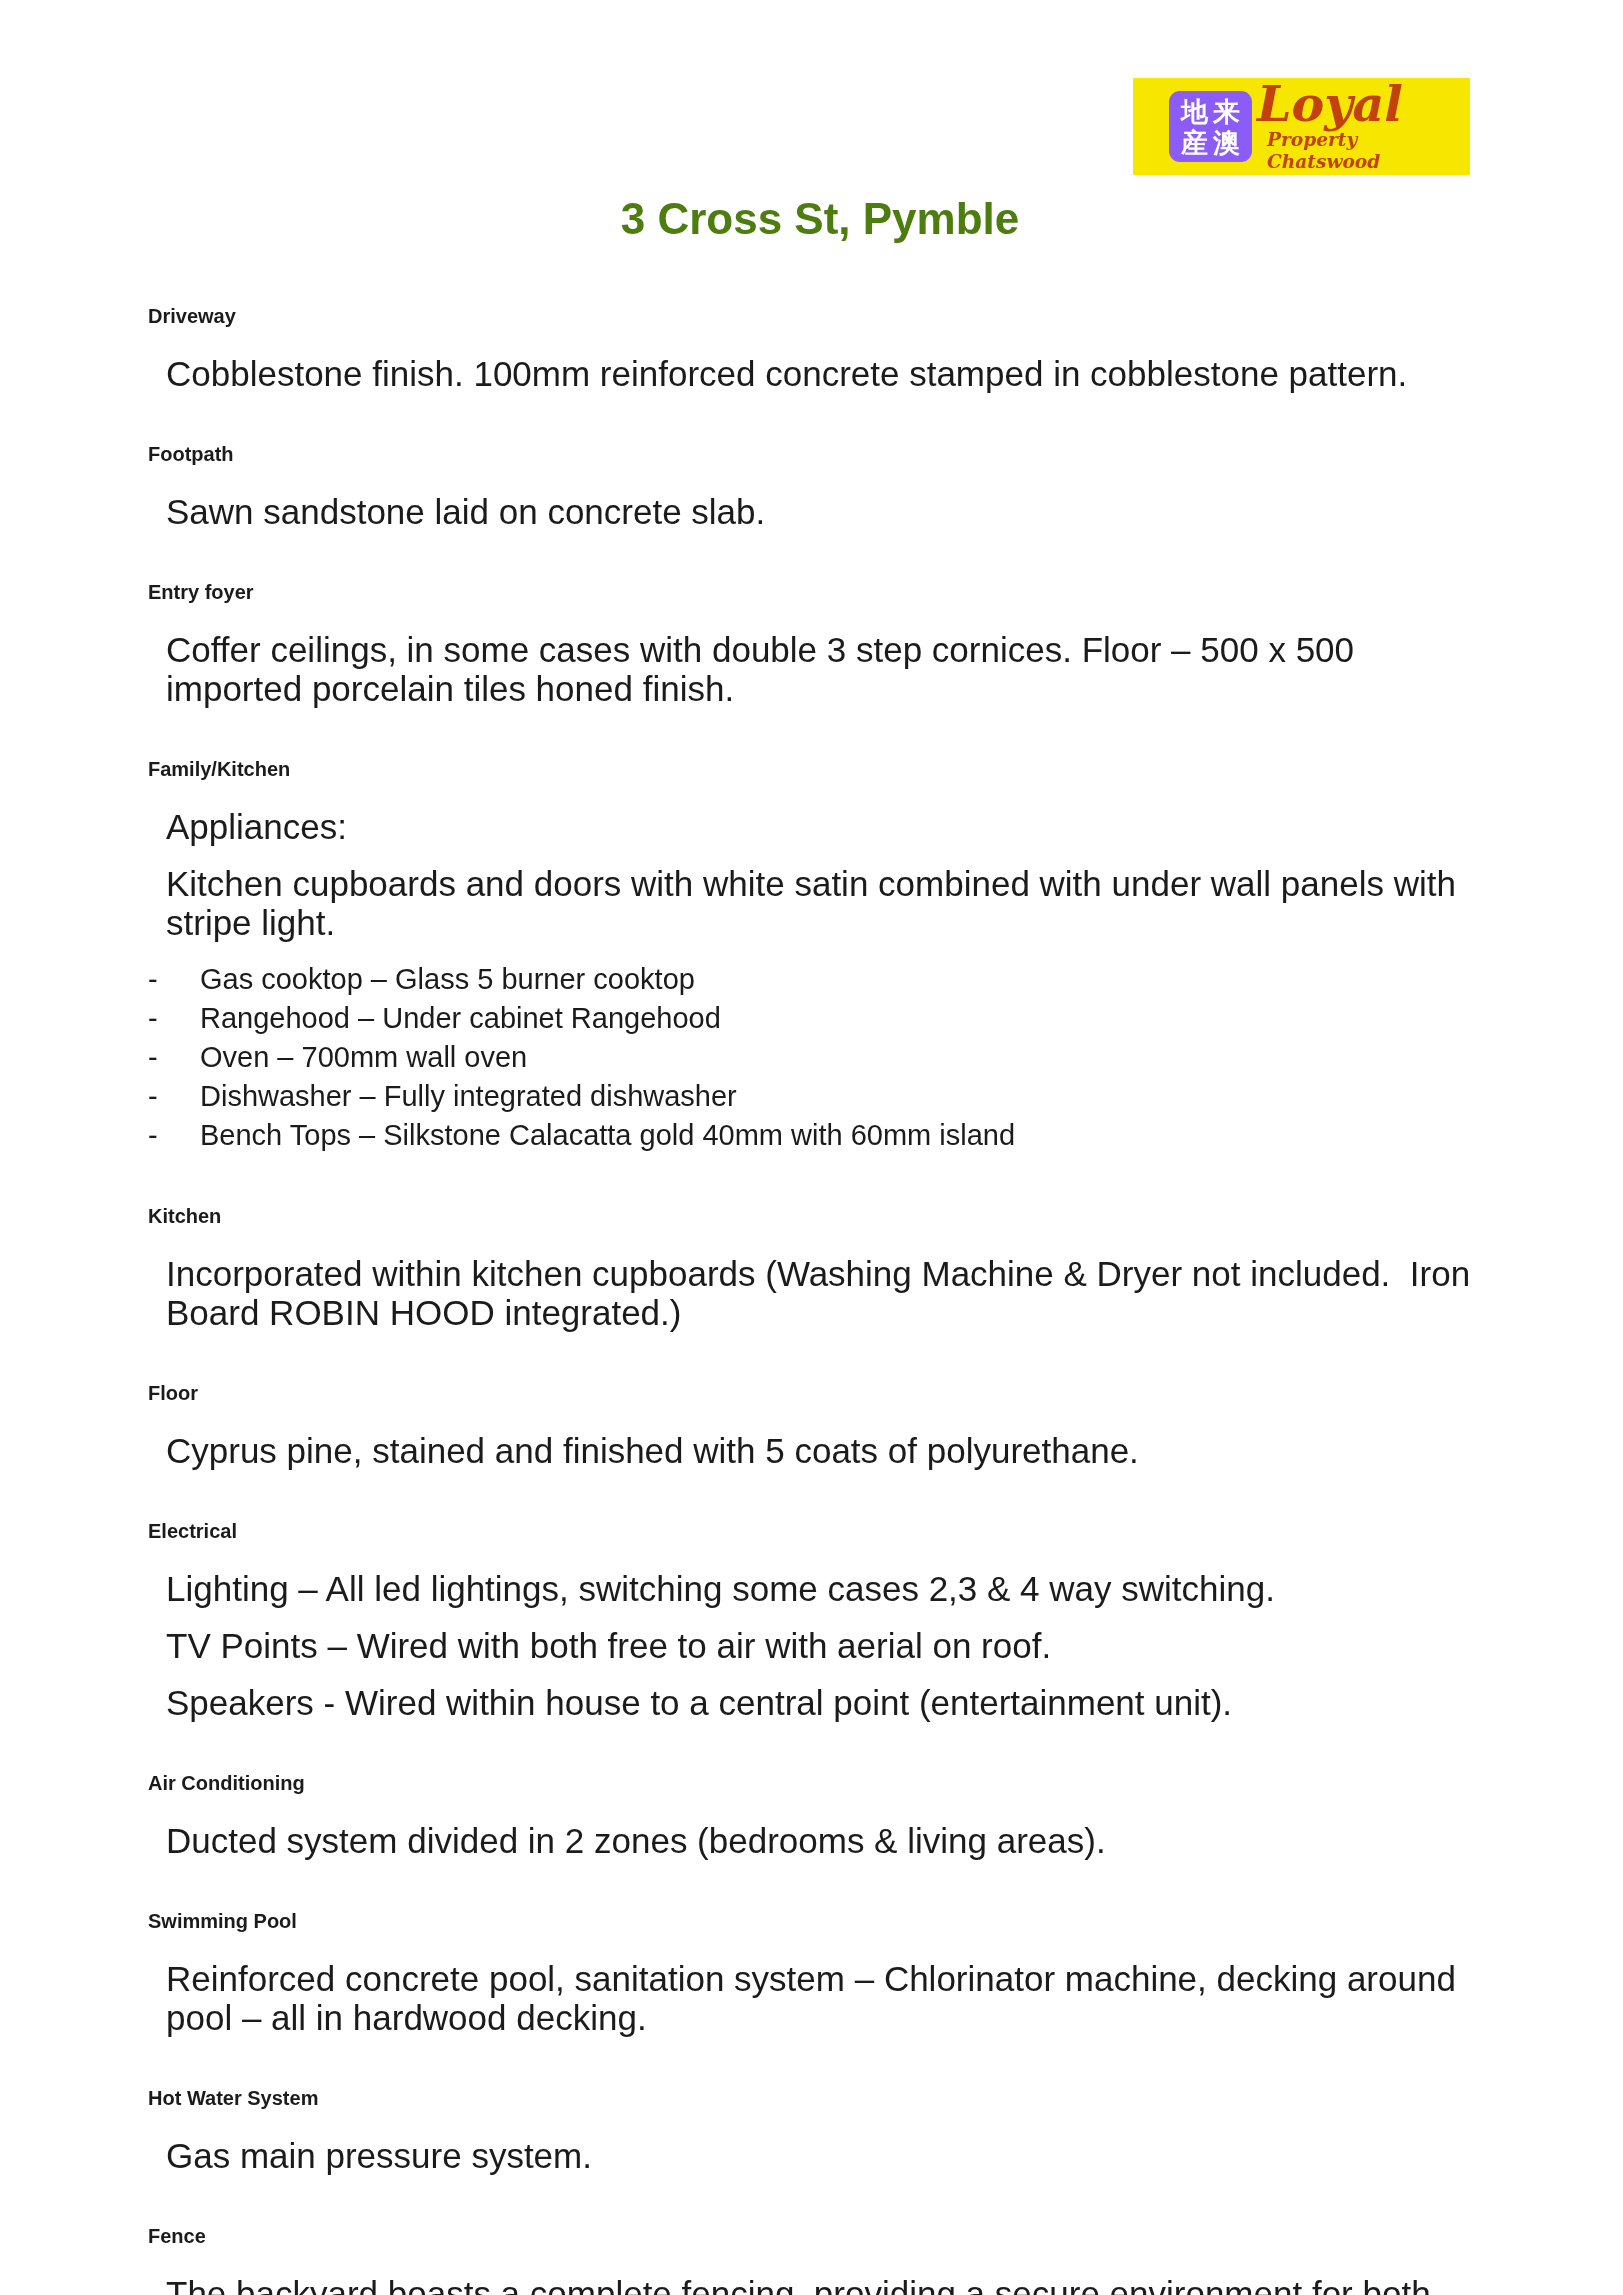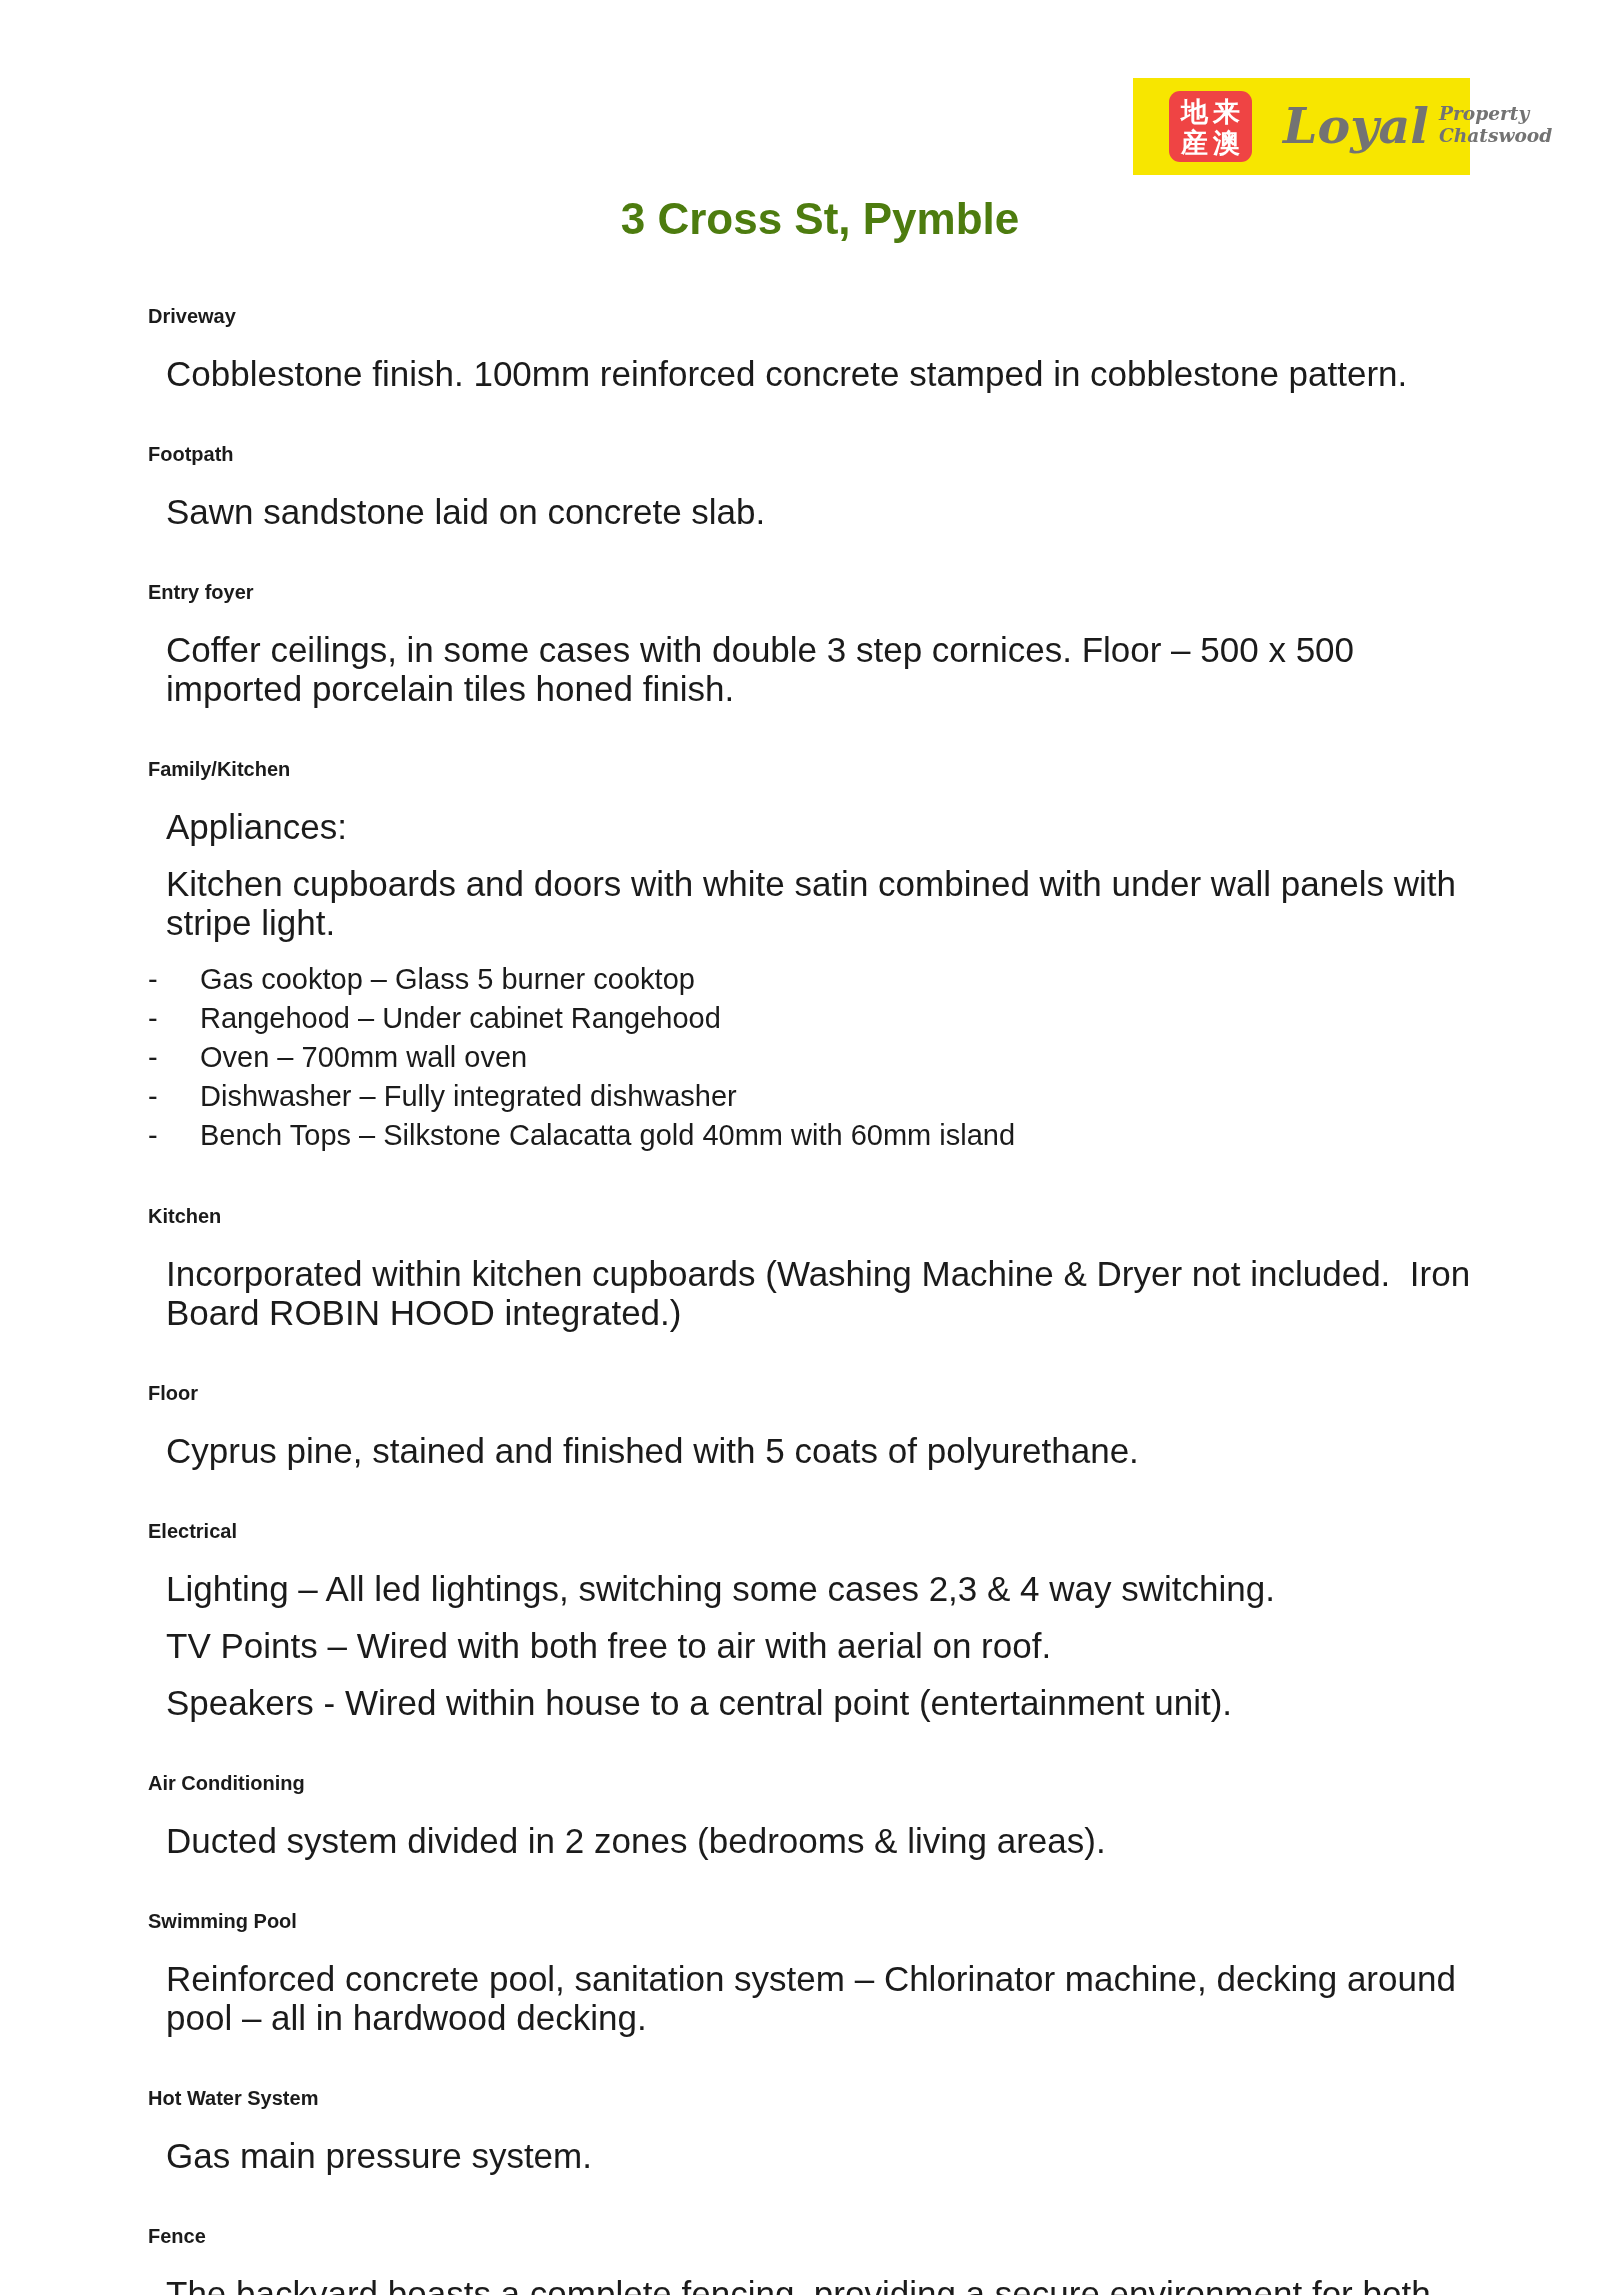--- a/index.html
+++ b/index.html
@@ -22,42 +22,42 @@
     height: 97px;
     background: #F7E600;
     display: flex;
     align-items: center;
   }
   .seal {
     flex: 0 0 83px;
     width: 83px;
     height: 71px;
     margin-left: 36px;
-    background: #ef4444;
+    background: #8b5cf6;
     border-radius: 11px;
     color: #ffffff;
     display: flex;
     flex-direction: column;
     align-items: center;
     justify-content: center;
     font-family: "DejaVu Sans", sans-serif;
     font-weight: bold;
   }
   .seal-row {
     font-size: 27px;
     line-height: 31px;
     letter-spacing: 5px;
     text-indent: 5px;
     white-space: nowrap;
   }
   .logo-text {
     display: flex;
-    flex-direction: row;
-    margin-left: 31px;
-    color: #737373;
+    flex-direction: column;
+    margin-left: 5px;
+    color: #c2410c;
   }
   .brand {
     font-family: "DejaVu Serif", serif;
     font-style: italic;
     font-weight: bold;
     font-size: 49px;
     line-height: 49px;
   }
   .brand-sub {
     font-family: "DejaVu Serif", serif;

